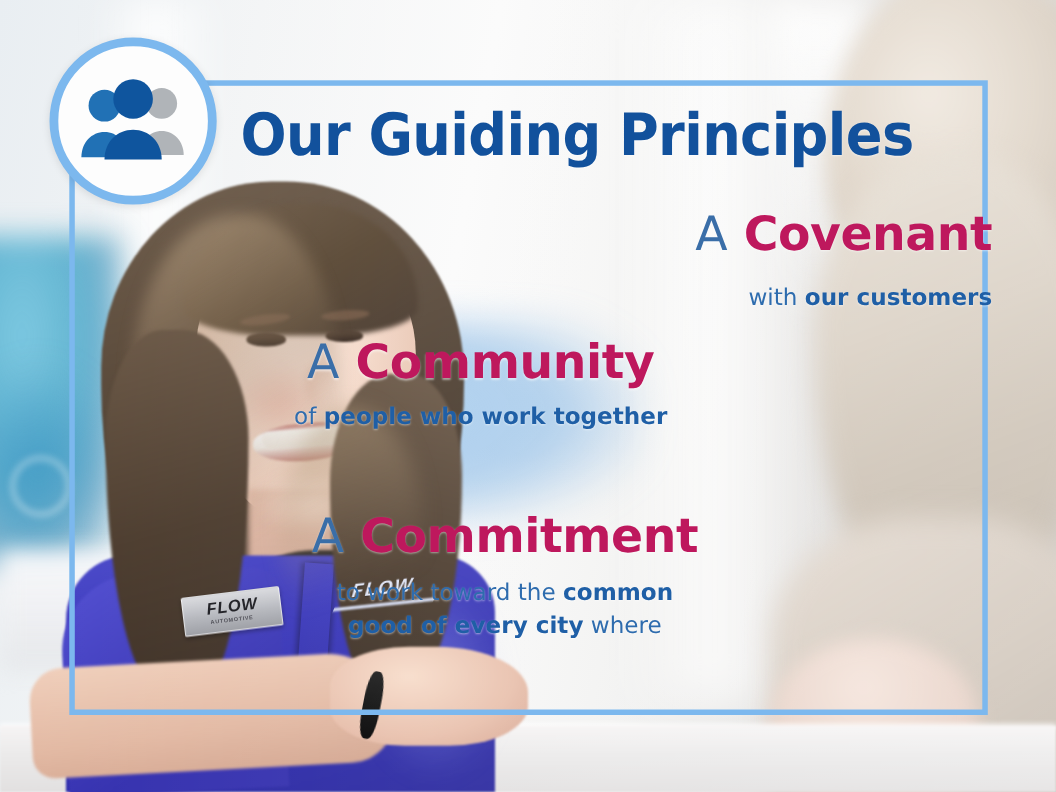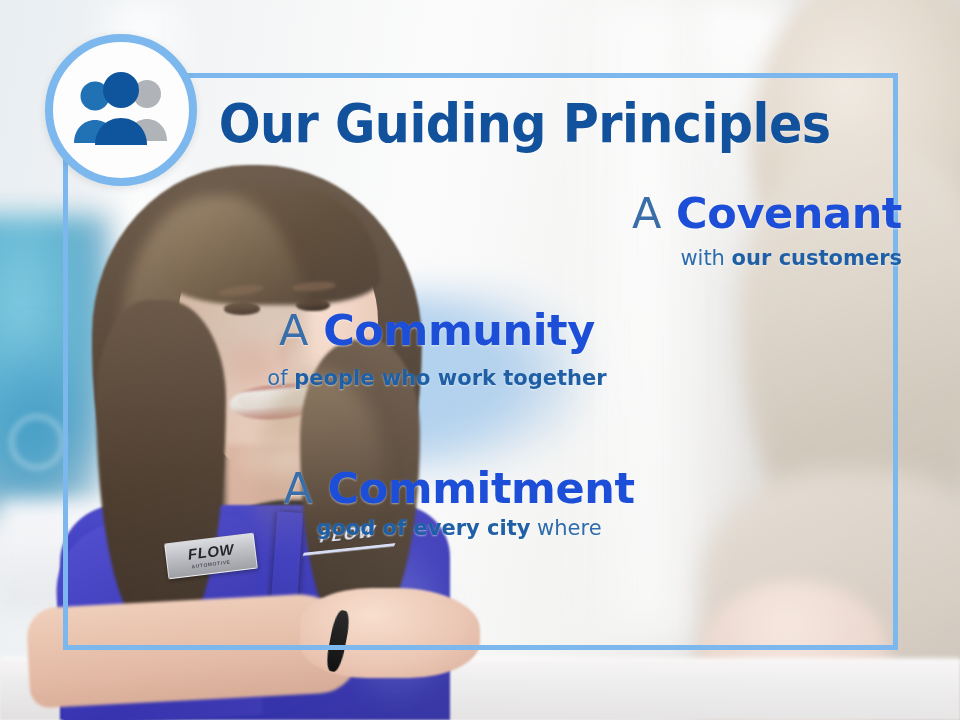--- a/index.html
+++ b/index.html
@@ -364,34 +364,34 @@
   .block{ position:absolute; }
 
   .head{
     font-family:"DejaVu Sans", sans-serif;
     font-size:43px; line-height:50px;
     color:#2b6cb5;
     white-space:nowrap;
     text-shadow:0 1px 2px rgba(255,255,255,.5);
   }
   .head .art{ font-weight:400; color:#3a6ea8; letter-spacing:1px; }
-  .head .kw{ font-weight:700; color:#1d4ed8; letter-spacing:-.4px;margin-top:12px; }
+  .head .kw{ font-weight:700; color:#be185d; letter-spacing:-.4px;margin-top:12px; }
 
   .sub{
     font-family:"DejaVu Sans", sans-serif;
     font-size:21px; line-height:29px;
     color:#2e6cae;
     white-space:nowrap;
     text-shadow:0 1px 2px rgba(255,255,255,.5);
   }
   .sub b{ font-weight:700; color:#1f5fa6; }
 
   
   .b1{ left:0; right:58px; top:188px; text-align:right; }
-  .b1 .sub{ margin-top:6px;padding-left:40px; }
+  .b1 .sub{ margin-top:18px;padding-left:40px; }
 
   .b2{ left:0; right:86px; top:305px; text-align:center; }
   .b2 .sub{ margin-top:9px; }
   .b2 .sub.line2{ margin-top:1px; }
 
   .b3{ left:0; right:42px; top:463px; text-align:center; }
   .b3 .sub{ margin-top:11px; }
   .b3 .sub.line2, .b3 .sub.line3{ margin-top:1px; }
 </style>
 </head>
@@ -495,19 +495,22 @@
       <div class="sub">
         <span>of </span><b>people who work together</b>
       </div>
     </div>
 
     <div class="block b3">
       <div class="head">
         <span class="art">A</span>
         <span class="kw">Commitment</span>
       </div>
+      <div class="sub">
+        <span>to work toward the </span><b>common</b>
+      </div>
       <div class="sub line2">
         <b>good of every city</b><span> where</span>
       </div>
     </div>
 
   </div>
 </div>
 
 </body></html>

